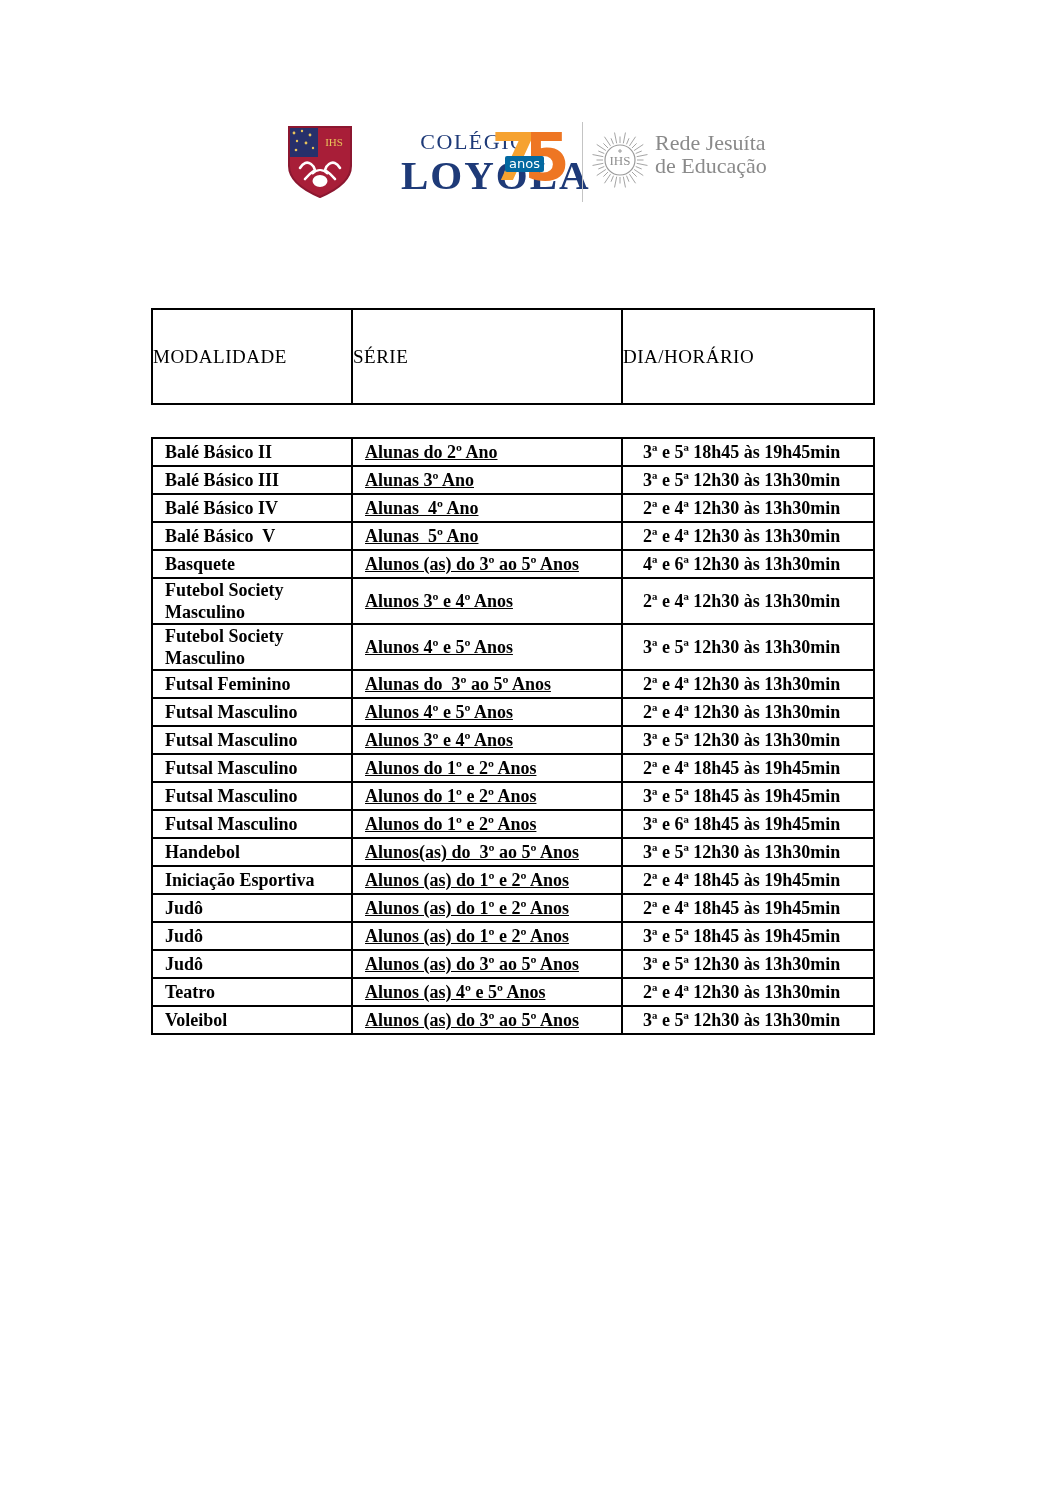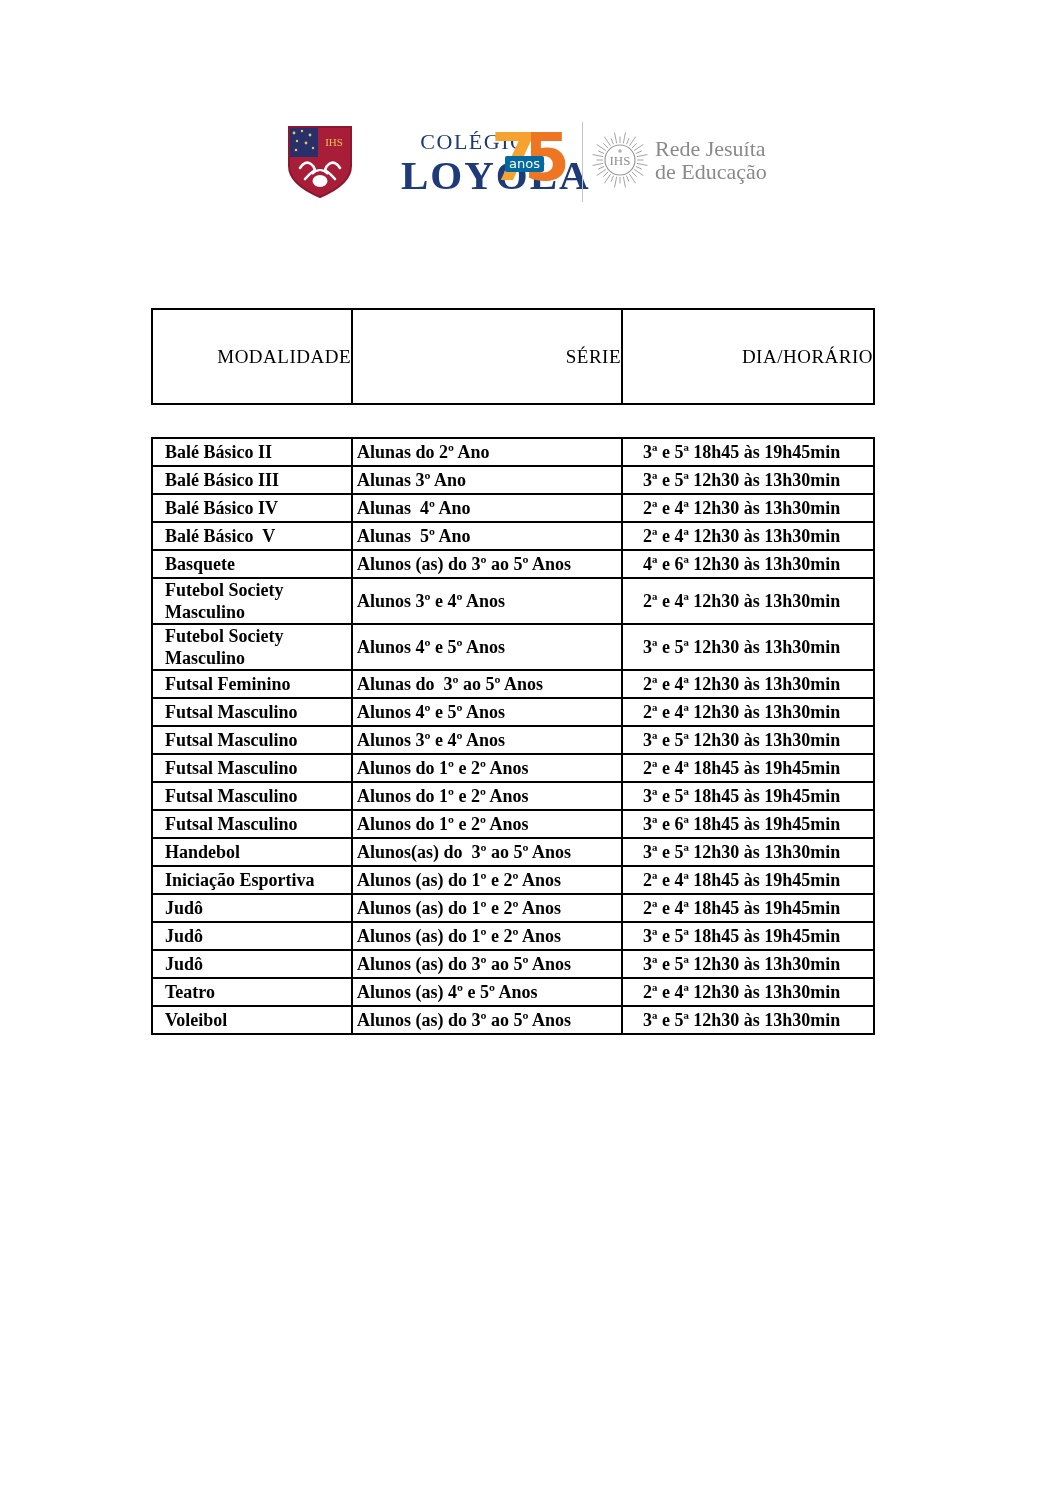--- a/index.html
+++ b/index.html
@@ -49,53 +49,53 @@
     width: 1px; height: 80px; background: #c4c4c4;
   }
 
   .sunburst { position: absolute; left: 590px; top: 130px; }
   .sunburst text {
     font-family: "Liberation Serif", serif; font-size: 13px;
     fill: #8f8f8f;
   }
 
   .network {
-    position: absolute; left: 655px; top: 137px;
+    position: absolute; left: 655px; top: 131px;
     color: #8a8a8a; font-size: 22px; line-height: 23px;
     font-family: "Liberation Serif", serif;
   }
 
   
   table { border-collapse: collapse; table-layout: fixed; }
 
   .header-table {
     position: absolute; left: 151px; top: 308px;
     width: 722px; height: 97px;
   }
   .header-table th {
     border: 2px solid #000000;
     font-weight: normal; font-size: 19px; letter-spacing: 0.5px;
-    text-align: right; vertical-align: middle;
+    text-align: left; vertical-align: middle;
     color: #000000;
   }
 
   .schedule-table {
     position: absolute; left: 151px; top: 437px;
     width: 722px;
   }
   .schedule-table td {
     border: 2px solid #000000;
     font-weight: bold; font-size: 18px;
     color: #000000;
     height: 28px; vertical-align: middle;
     white-space: pre-wrap;
     line-height: 22px;
   }
   .schedule-table td.c1 { padding-left: 12px; }
-  .schedule-table td.c2 { padding-left: 4px; }
+  .schedule-table td.c2 { padding-left: 12px; text-decoration: underline; }
   .schedule-table td.c3 { padding-left: 20px; }
 
   .col-modalidade { width: 200px; }
   .col-serie      { width: 270px; }
   .col-horario    { width: 252px; }
 </style>
 </head>
 <body>
 
 <div class="logo-area">

